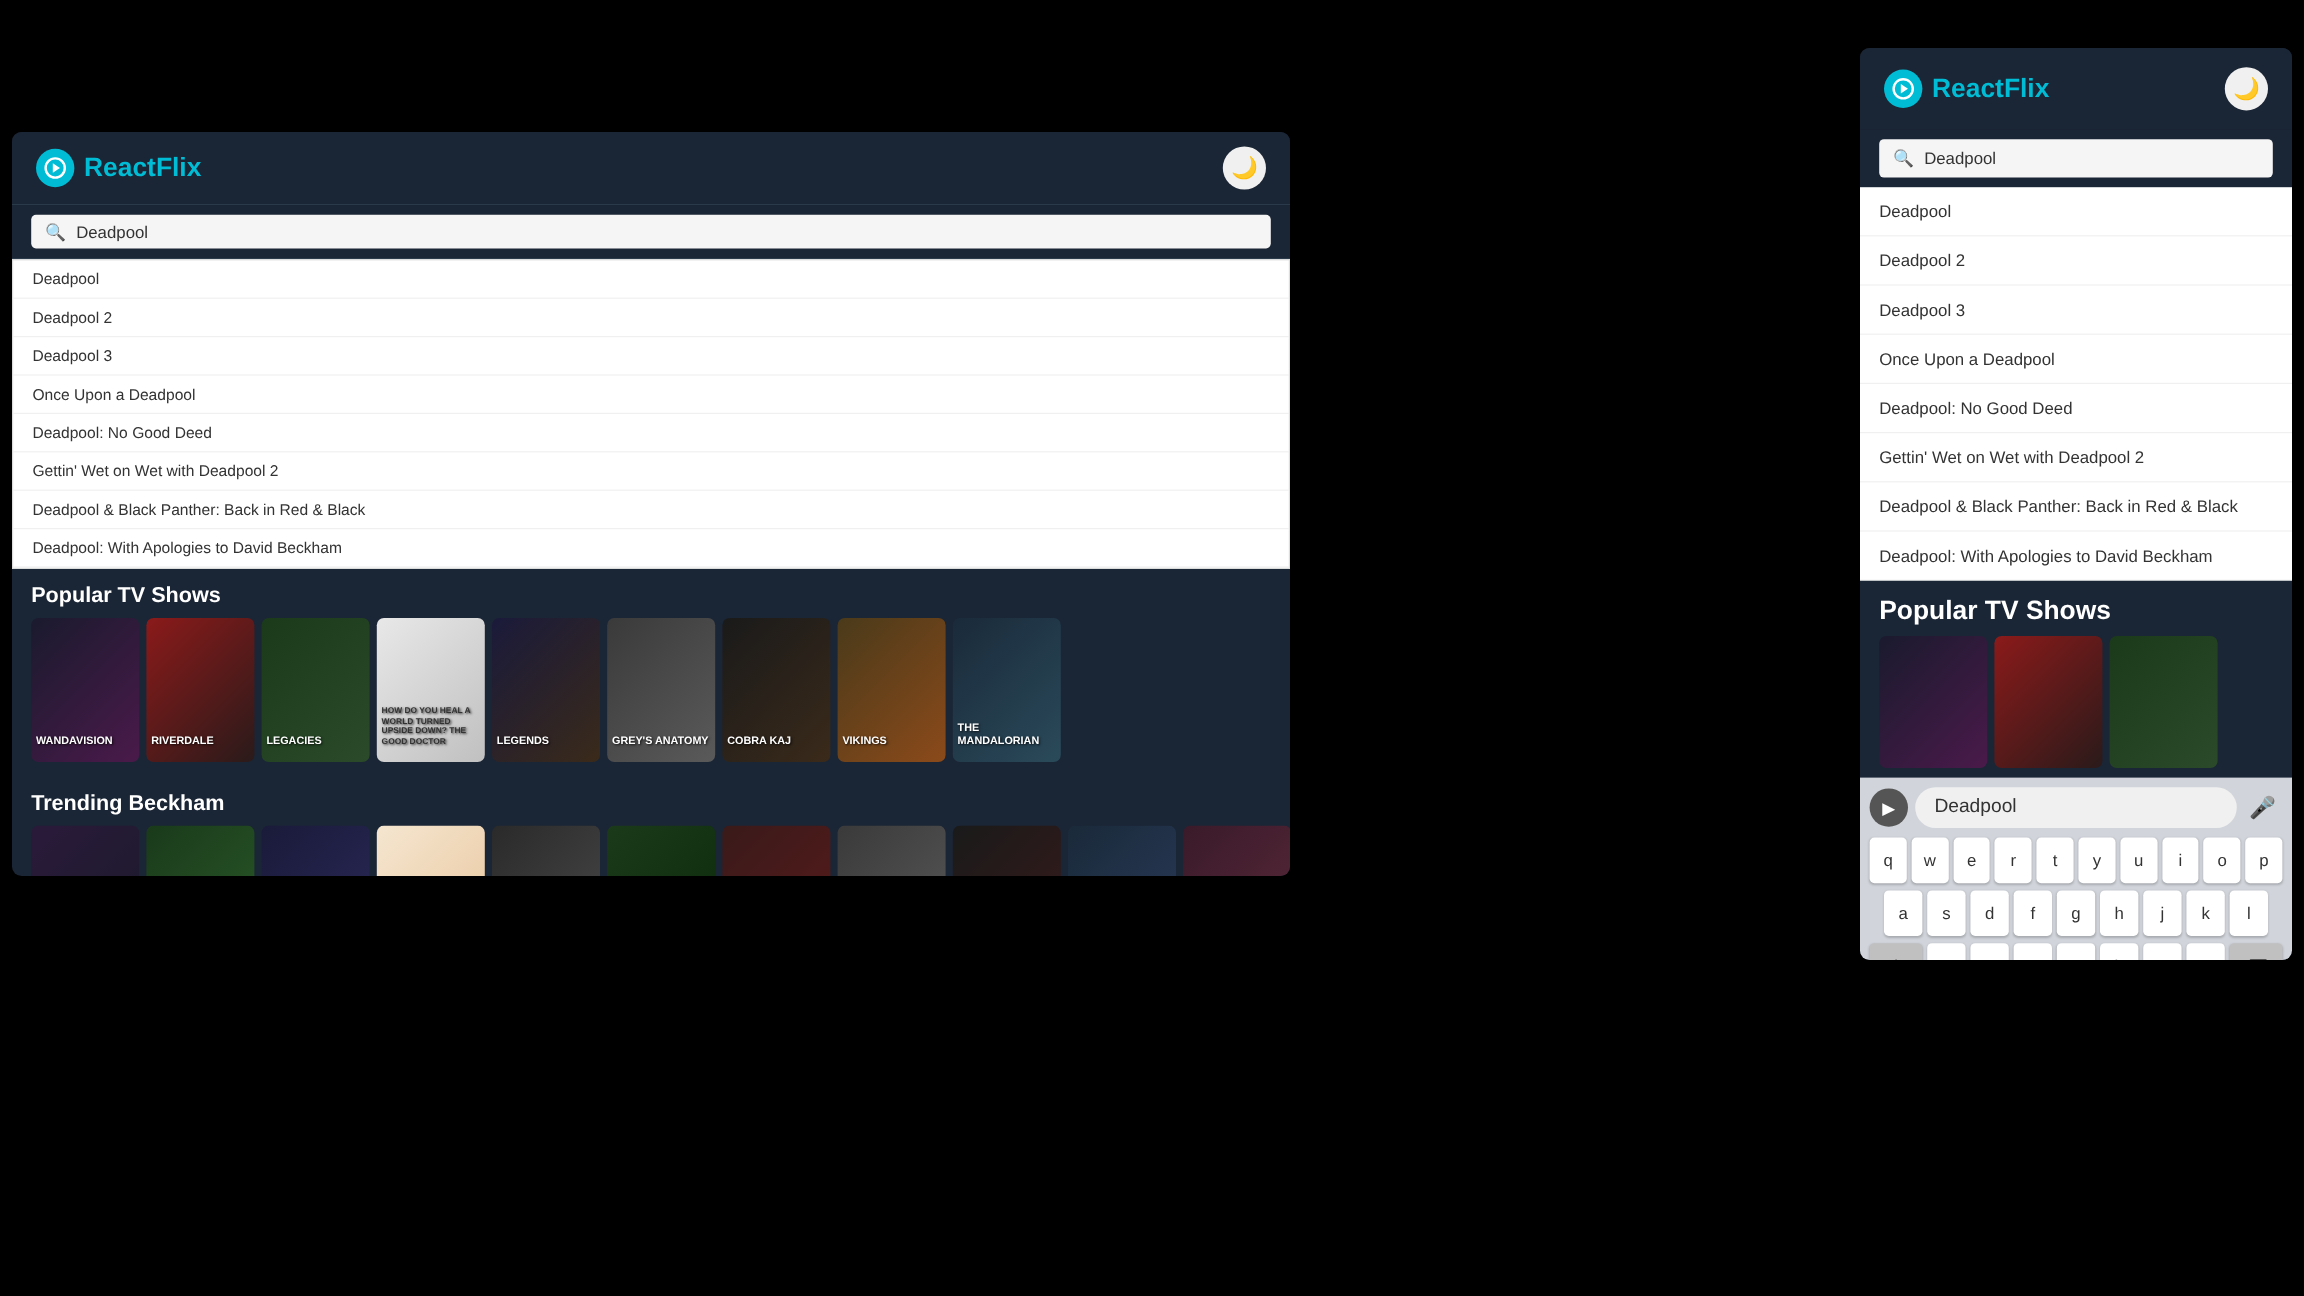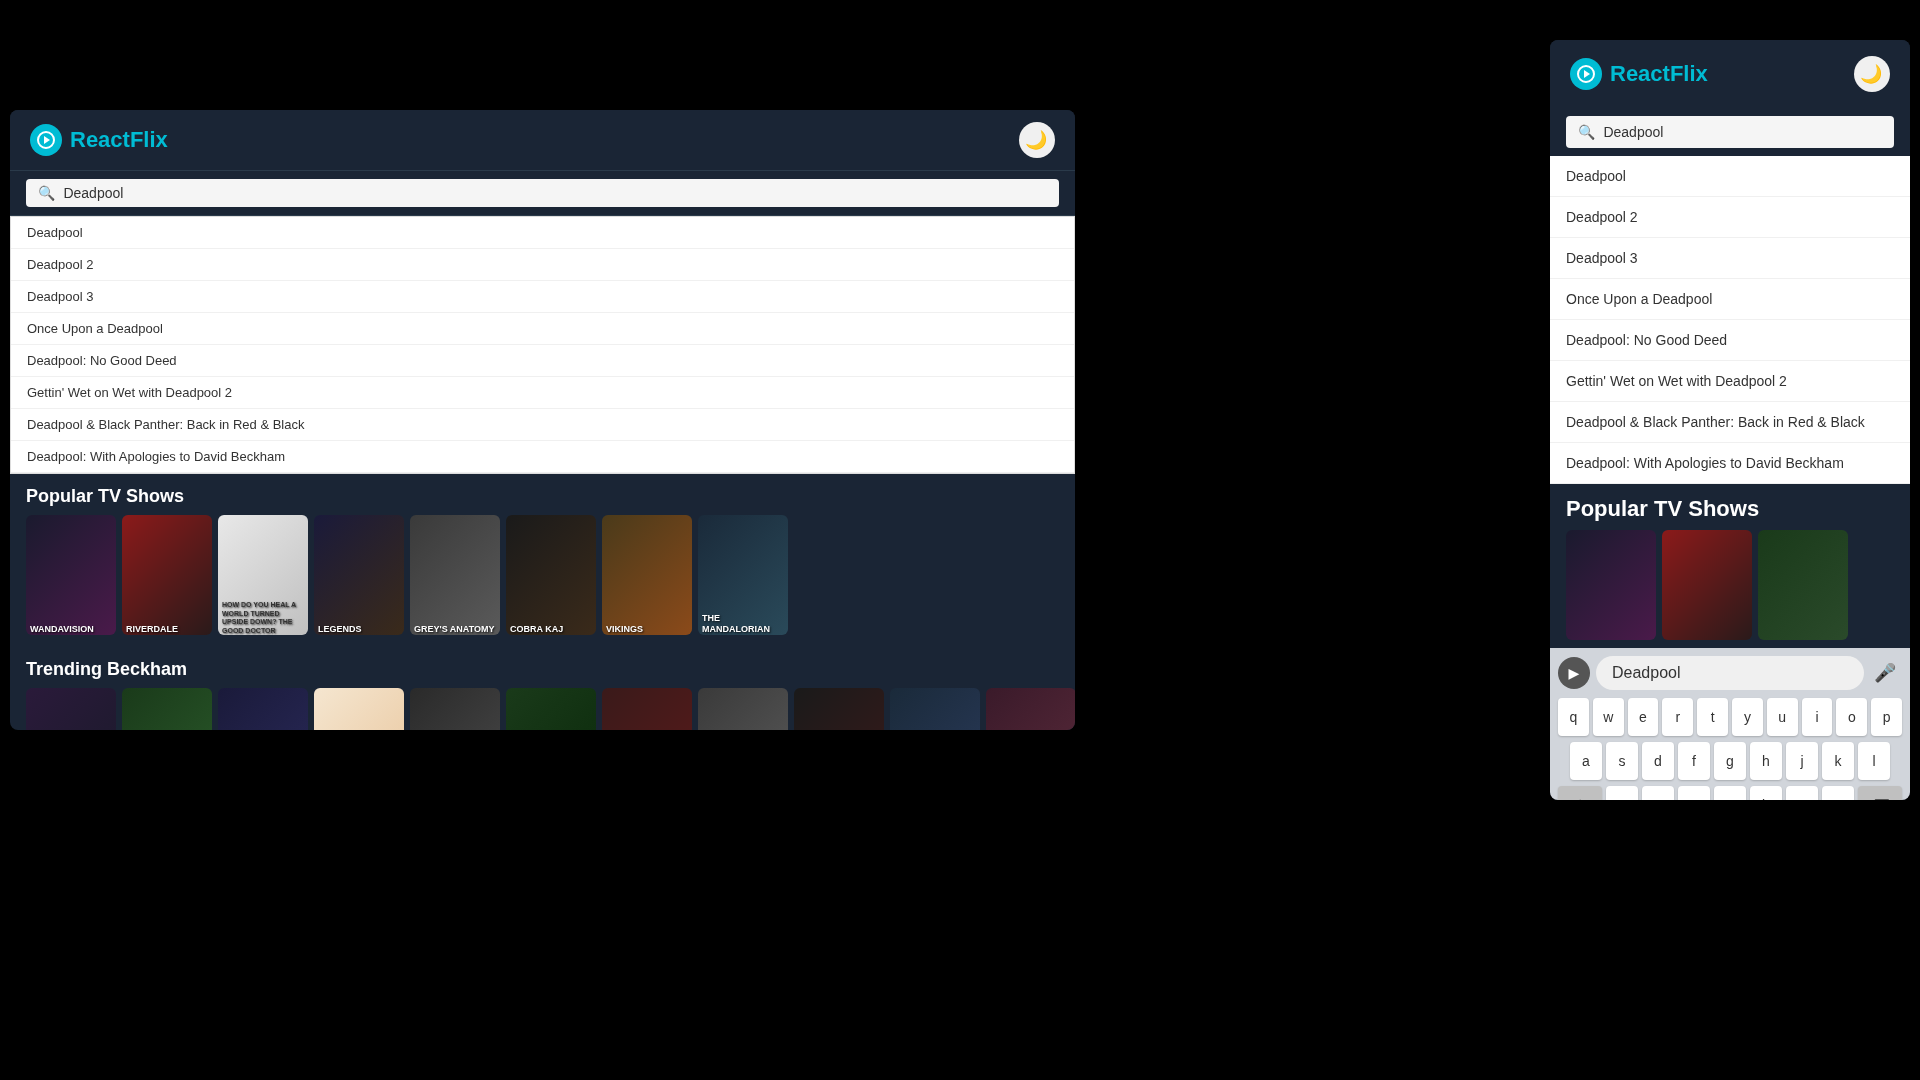--- a/index.html
+++ b/index.html
@@ -155,21 +155,21 @@
     .card-news { background: linear-gradient(135deg, #2a2a2a, #4a4a4a); }
     .card-wrongturn { background: linear-gradient(135deg, #1a3a1a, #0a2a0a); }
     .card-judas { background: linear-gradient(135deg, #3a1a1a, #5a1a1a); }
     .card-theway { background: linear-gradient(135deg, #3a3a3a, #5a5a5a); }
     .card-icare { background: linear-gradient(135deg, #1a1a1a, #3a1a1a); }
     .card-bluesy { background: linear-gradient(135deg, #1a2a3a, #2a3a5a); }
     .card-unknown { background: linear-gradient(135deg, #3a1a2a, #5a2a3a); }
 
     .card-label {
       position: absolute;
-      bottom: 0;
+      bottom: 12px;
       left: 4px;
       right: 4px;
       font-size: 9px;
       font-weight: bold;
       color: #fff;
       text-shadow: 1px 1px 2px rgba(0,0,0,0.8);
       text-transform: uppercase;
       line-height: 1.2;
     }
 
@@ -400,20 +400,23 @@
     <div class="dropdown-item">Deadpool: With Apologies to David Beckham</div>
   </div>
 
   <div class="section-title">Popular TV Shows</div>
   <div class="cards-row">
     <div class="movie-card card-wandavision">
       <div class="card-label">WandaVision</div>
     </div>
     <div class="movie-card card-riverdale">
       <div class="card-label">RIVERDALE</div>
+    </div>
+    <div class="movie-card card-legacies">
+      <div class="card-label">LEGACIES</div>
     </div>
     <div class="movie-card card-gooddoctor">
       <div class="card-label" style="color:#333; font-size:7px;">HOW DO YOU HEAL A WORLD TURNED UPSIDE DOWN? The Good Doctor</div>
     </div>
     <div class="movie-card card-legends">
       <div class="card-label">LEGENDS</div>
     </div>
     <div class="movie-card card-greys">
       <div class="card-label">GREY'S ANATOMY</div>
     </div>

